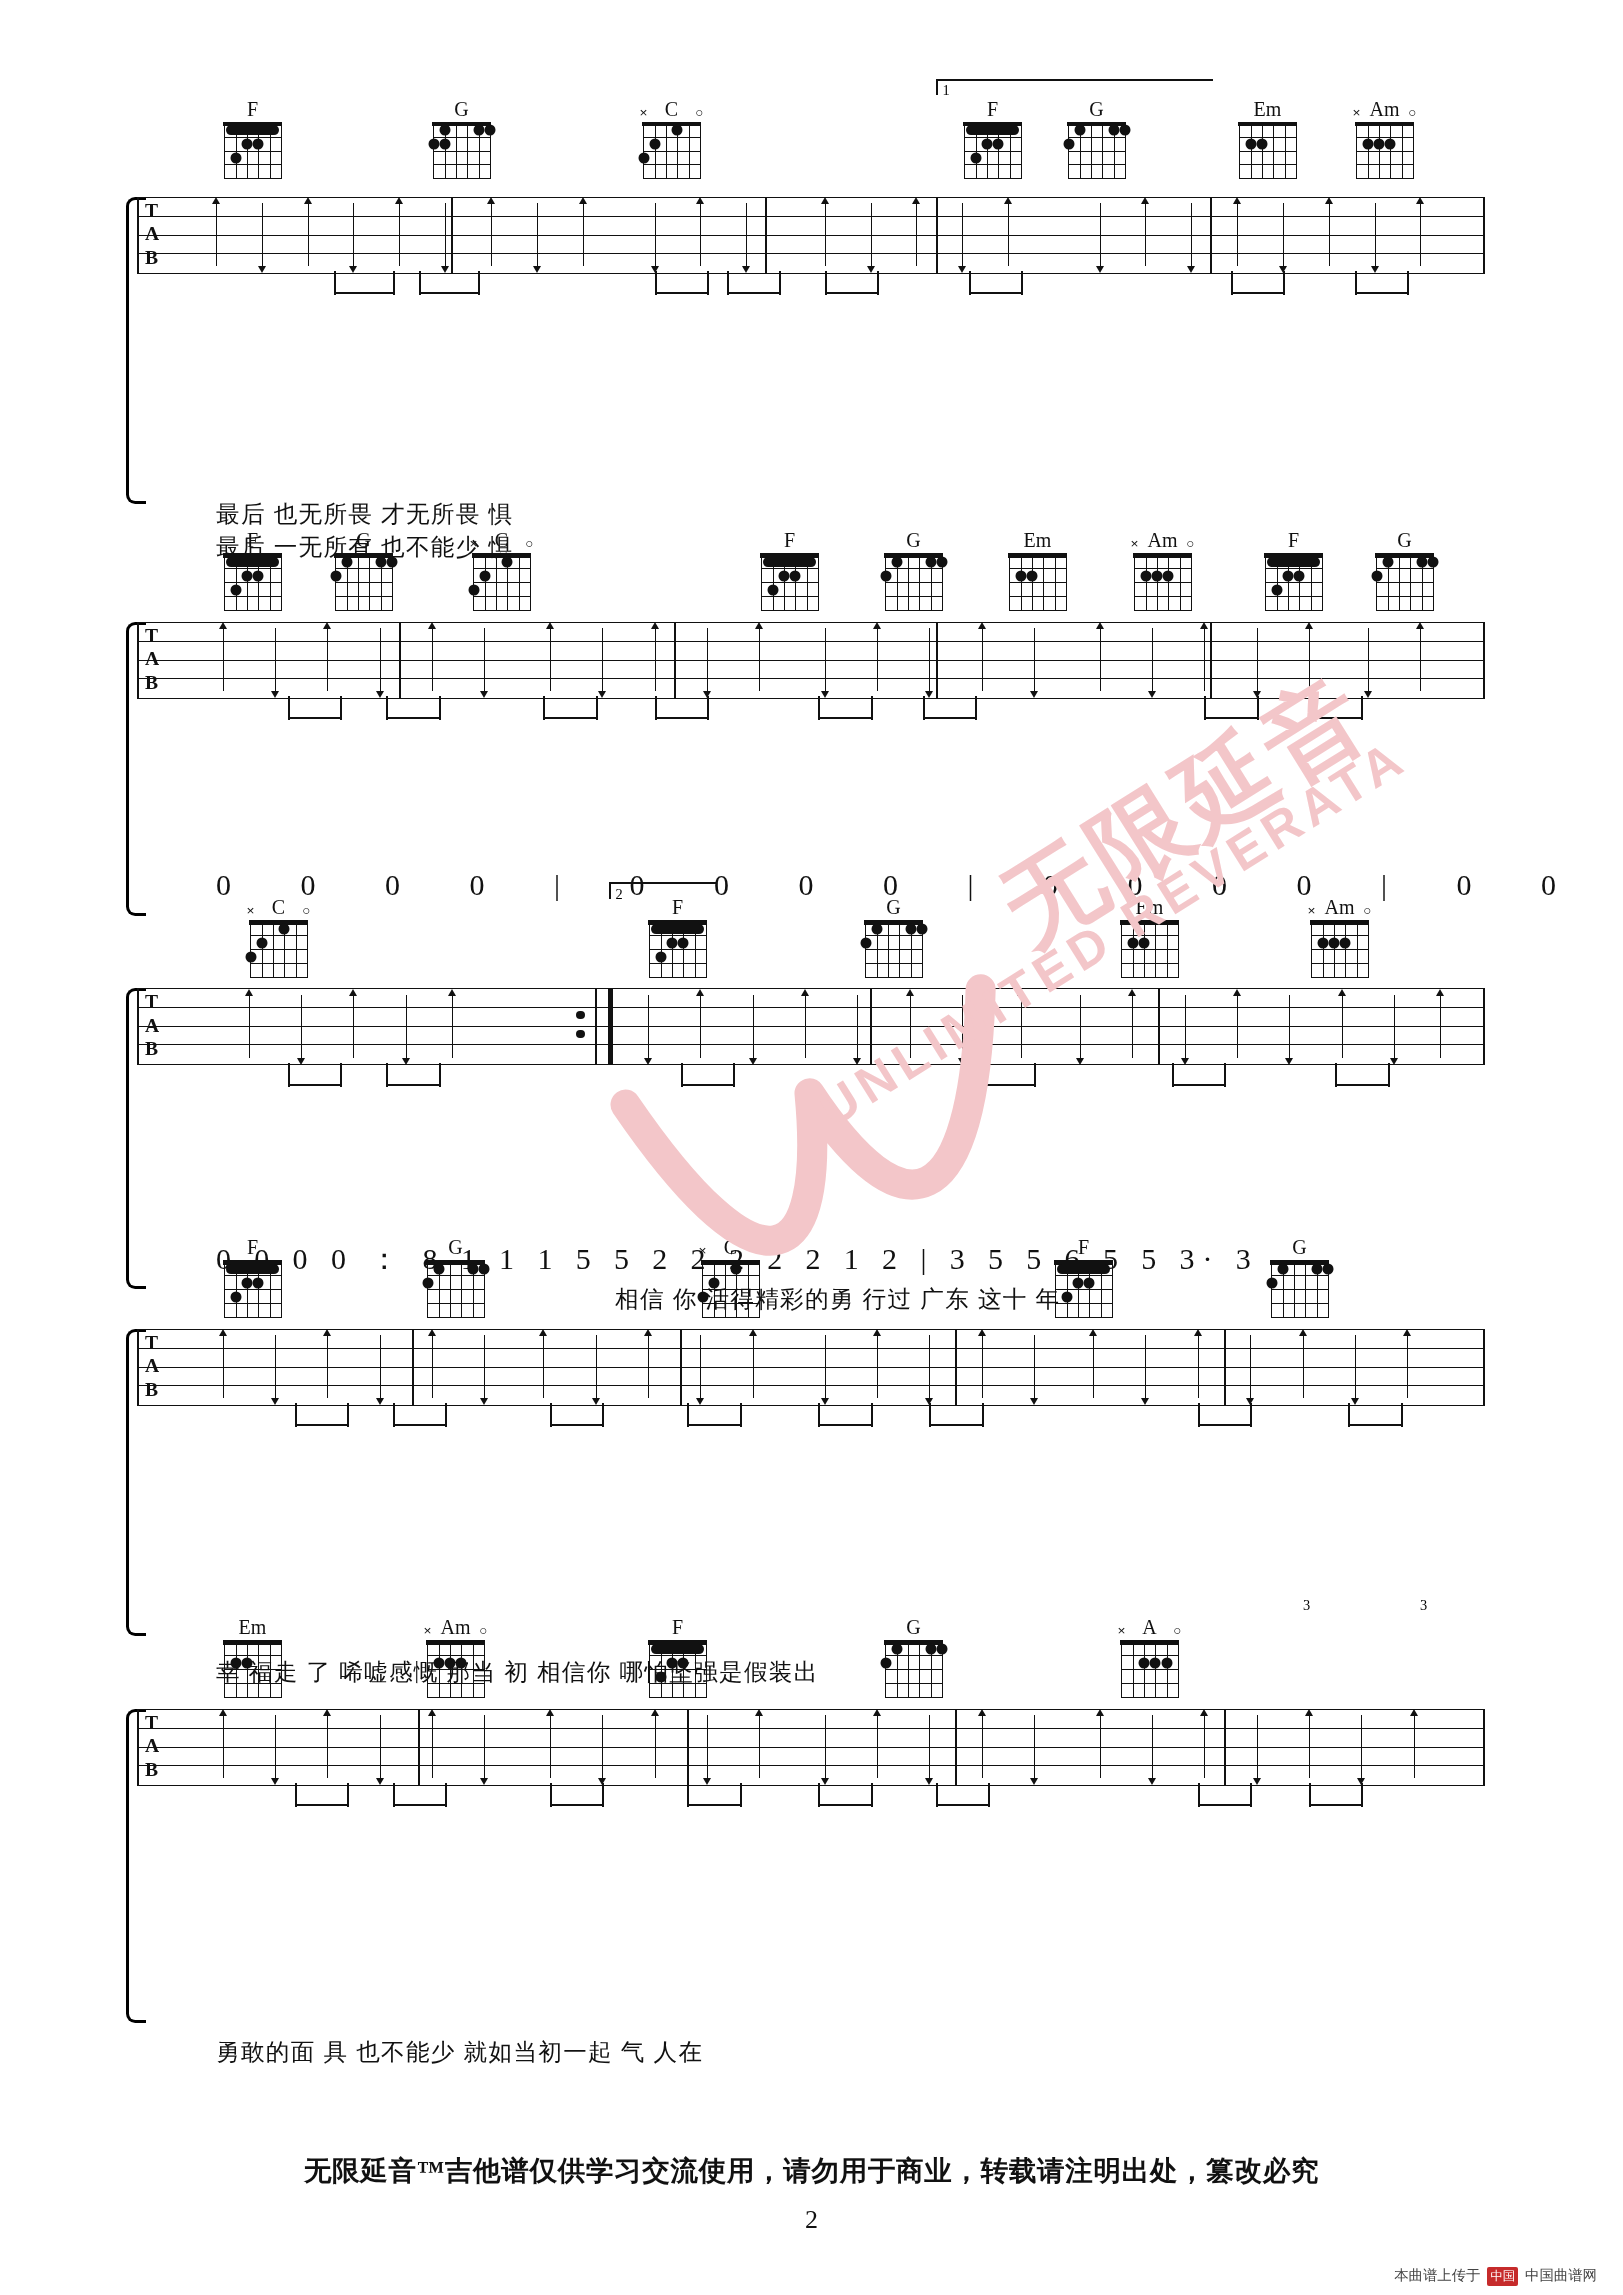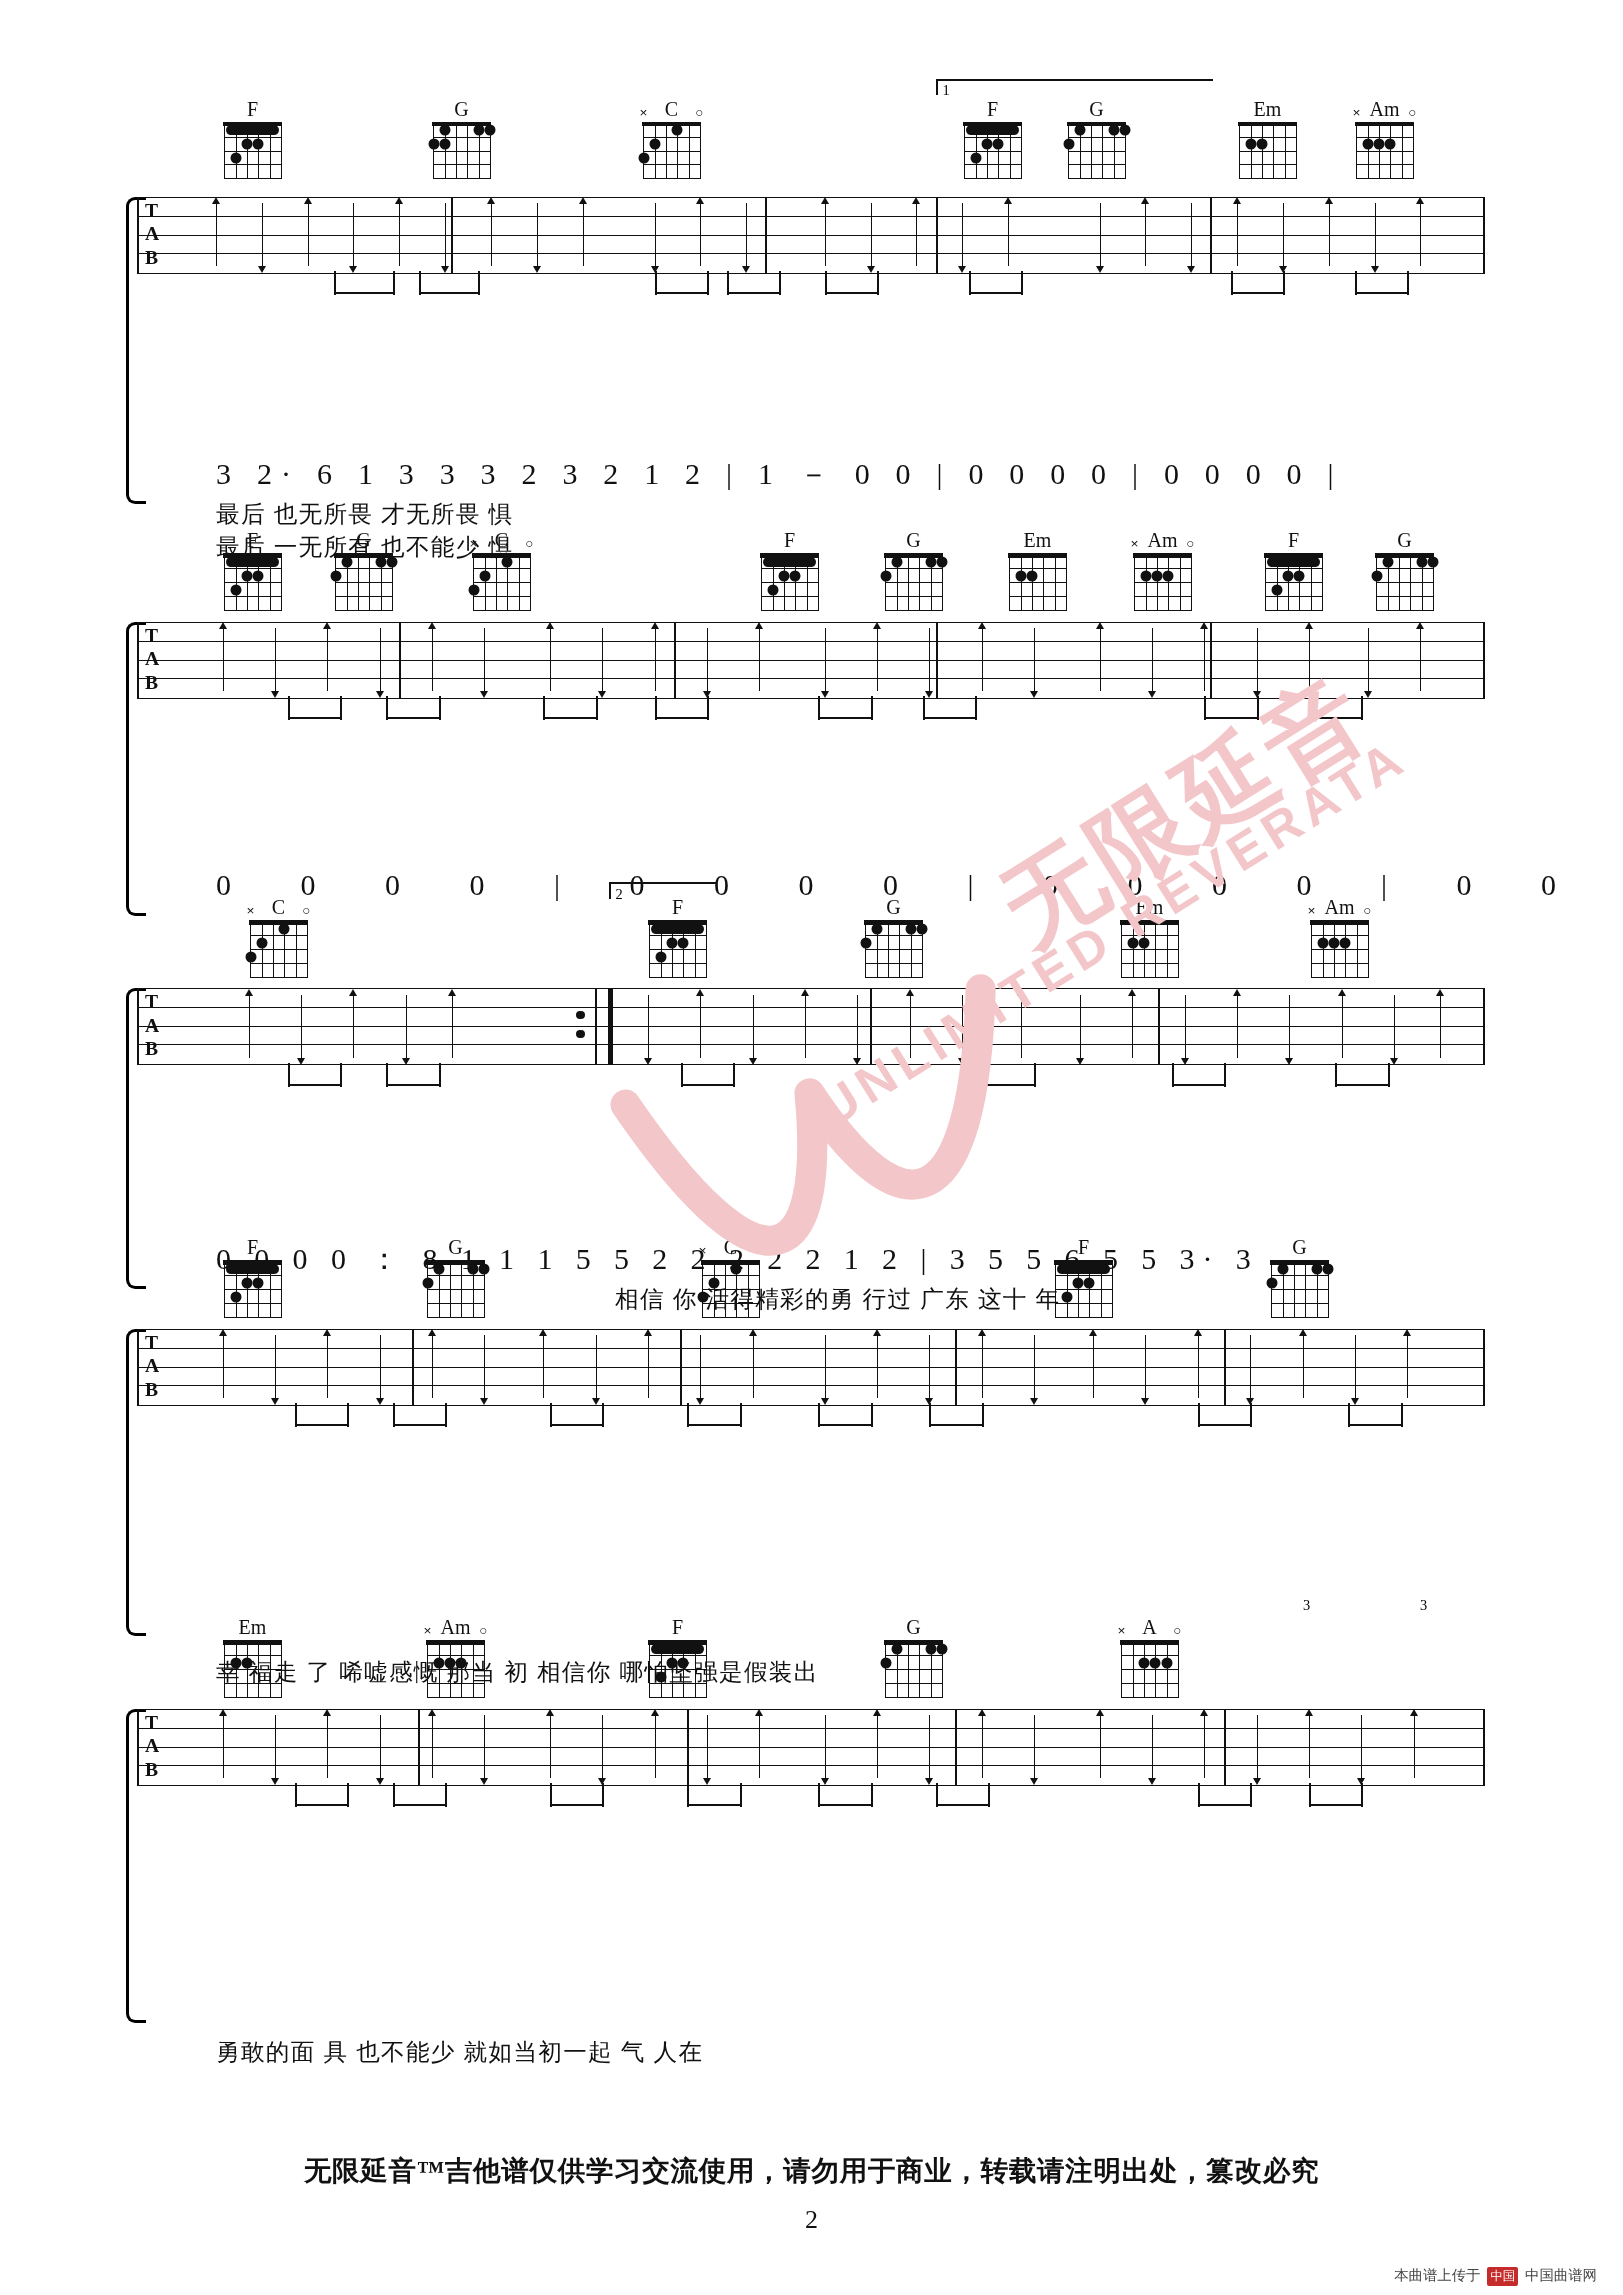--- a/index.html
+++ b/index.html
@@ -266,21 +266,20 @@
   <div class="stem" style="left:969px;top:192px;height:23.6px"></div>
   <div class="stem" style="left:1021px;top:192px;height:23.6px"></div>
   <div class="beam" style="left:969px;top:213px;width:54px"></div>
   <div class="stem" style="left:1231px;top:192px;height:23.6px"></div>
   <div class="stem" style="left:1283px;top:192px;height:23.6px"></div>
   <div class="beam" style="left:1231px;top:213px;width:54px"></div>
   <div class="stem" style="left:1355px;top:192px;height:23.6px"></div>
   <div class="stem" style="left:1407px;top:192px;height:23.6px"></div>
   <div class="beam" style="left:1355px;top:213px;width:54px"></div>
 
-  <div class="jp-num" style="left:216px;top:380px;letter-spacing:9.2px;">3 2· 6 1 3 3 3 2 3 2 1 2 | 1 － 0 0 | 0 0 0 0 | 0 0 0 0 |</div>
   <div class="jp-lyric" style="left:216px;top:422px;">最后 也无所畏    才无所畏  惧</div>
   <div class="jp-lyric" style="left:216px;top:455px;">最后 一无所有    也不能少  惧</div>
 </div>
 
 <div class="system" id="sys2" style="top:517px;height:340px;">
 
   <div class="chord" style="left:216px;top:13px;">
     <div class="cname">F</div>
     <div class="grid">
         <div class="nut"></div>

